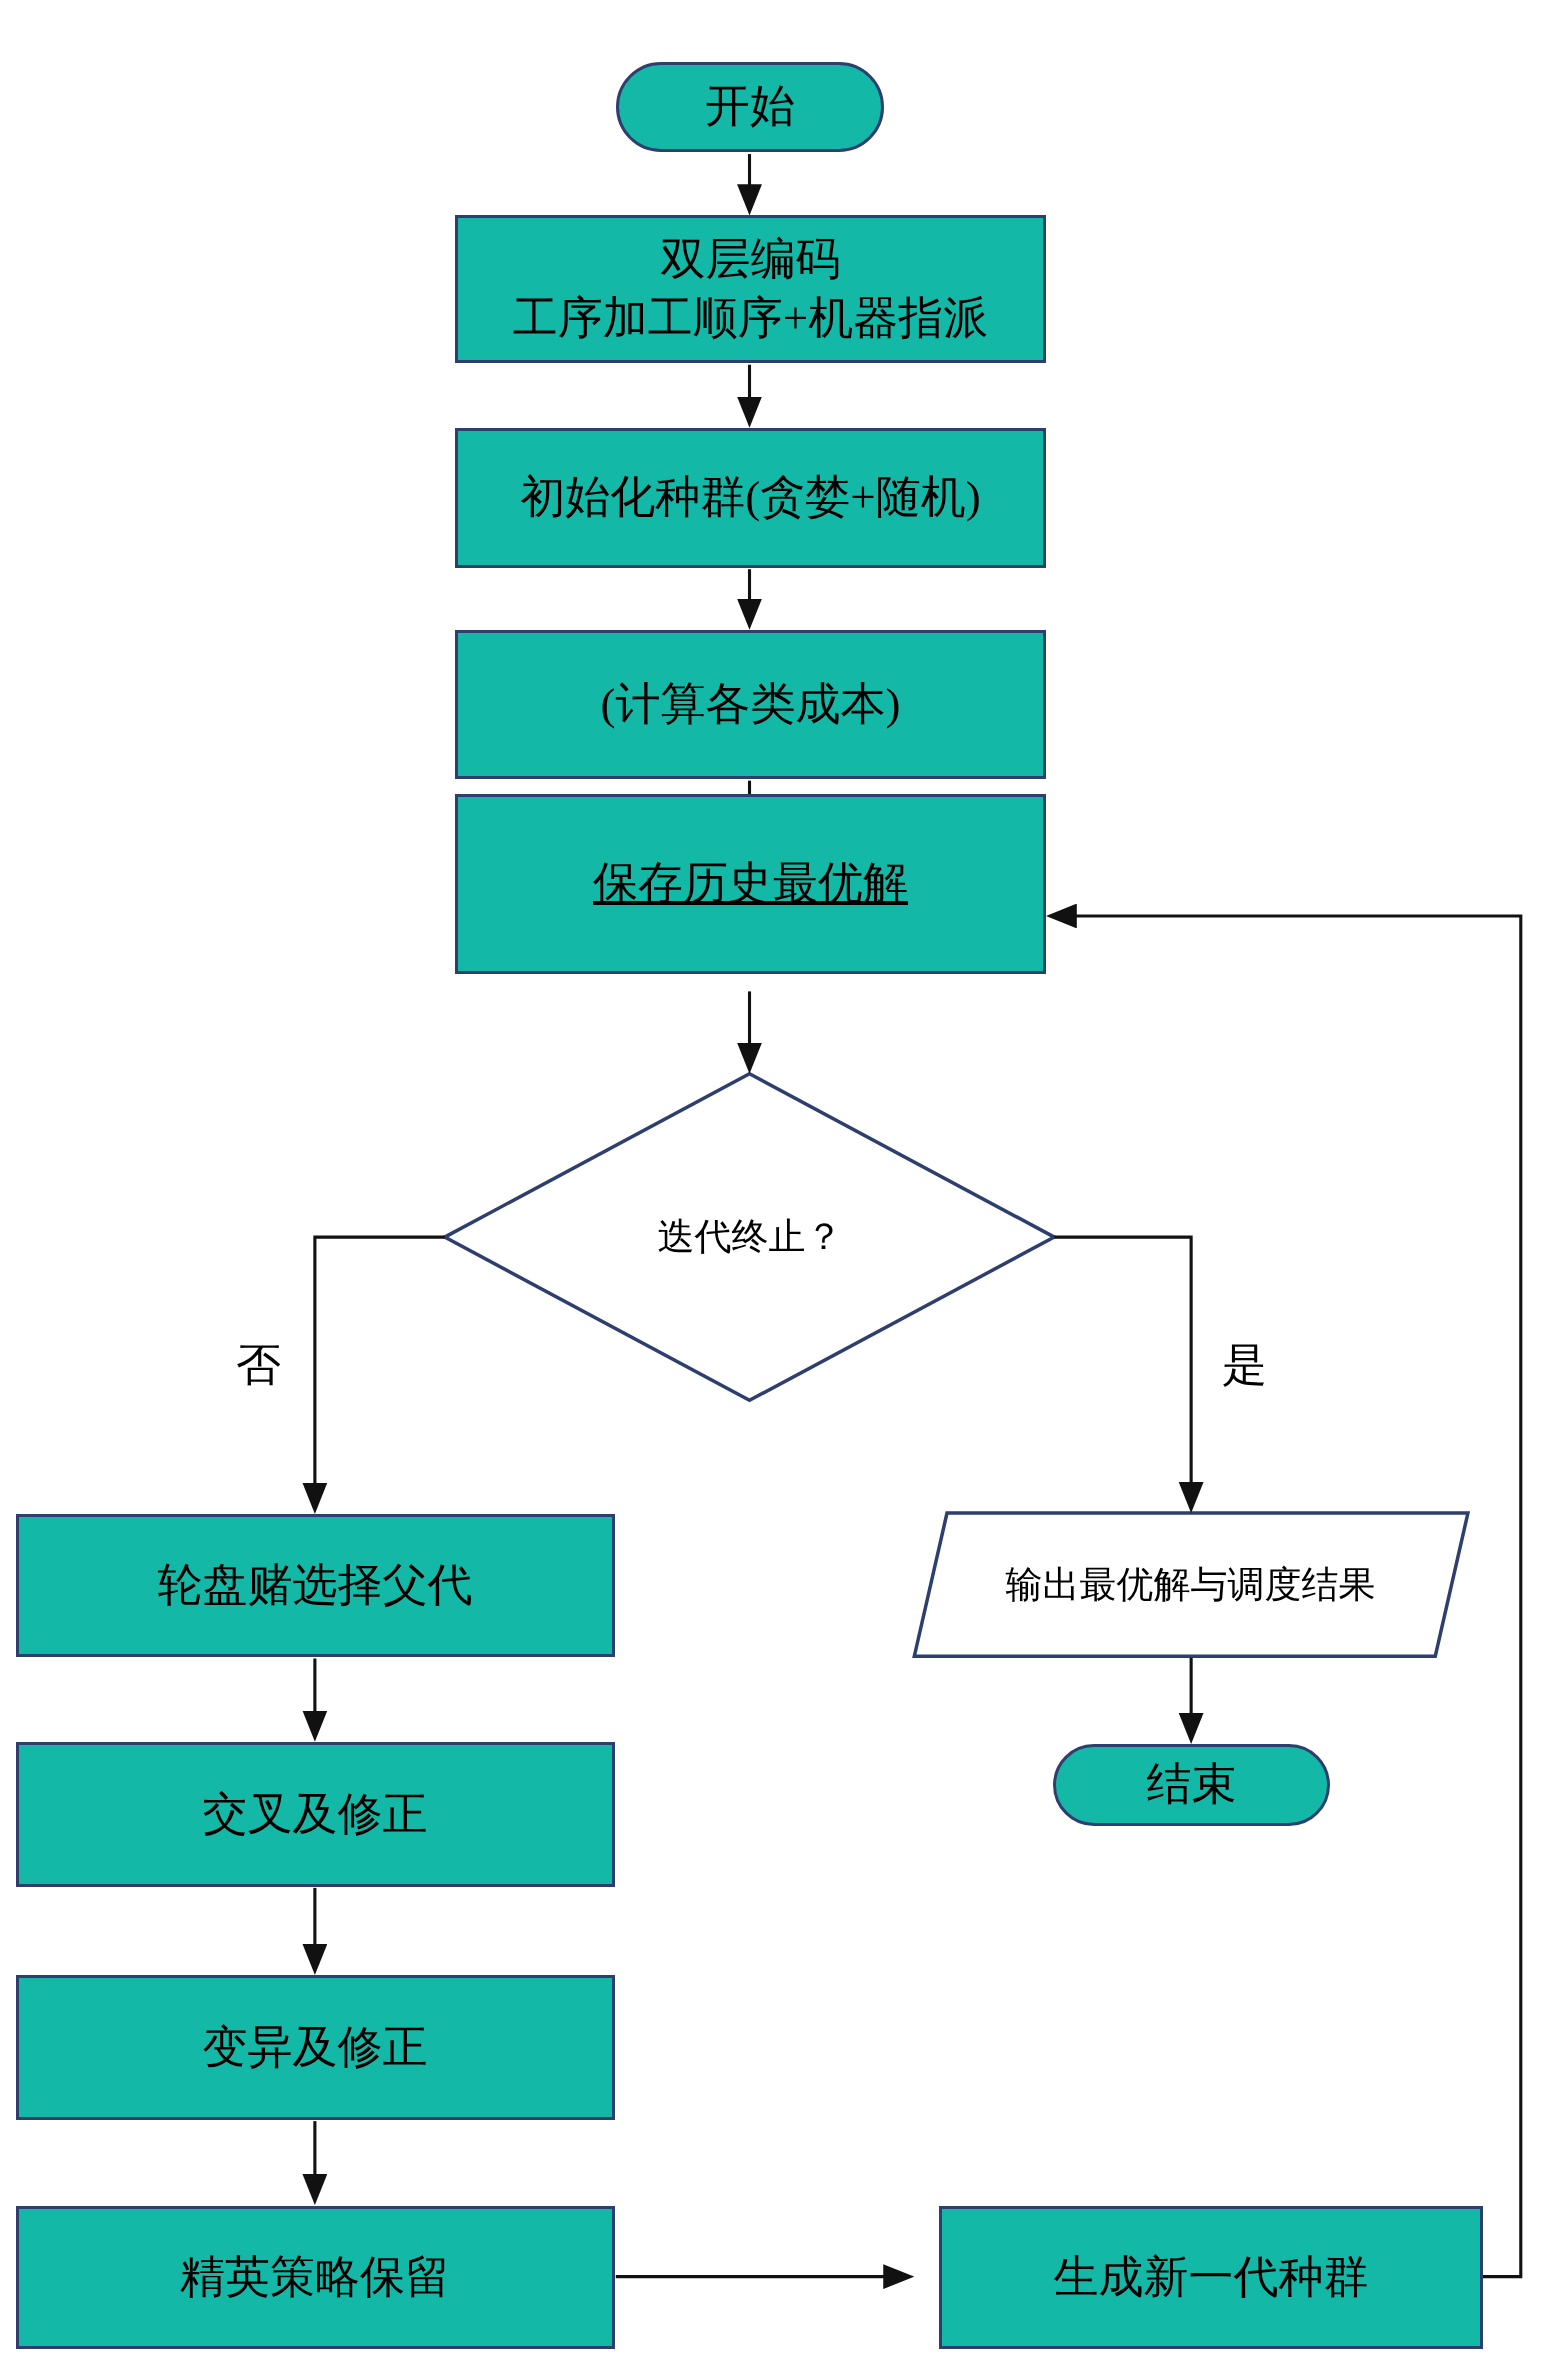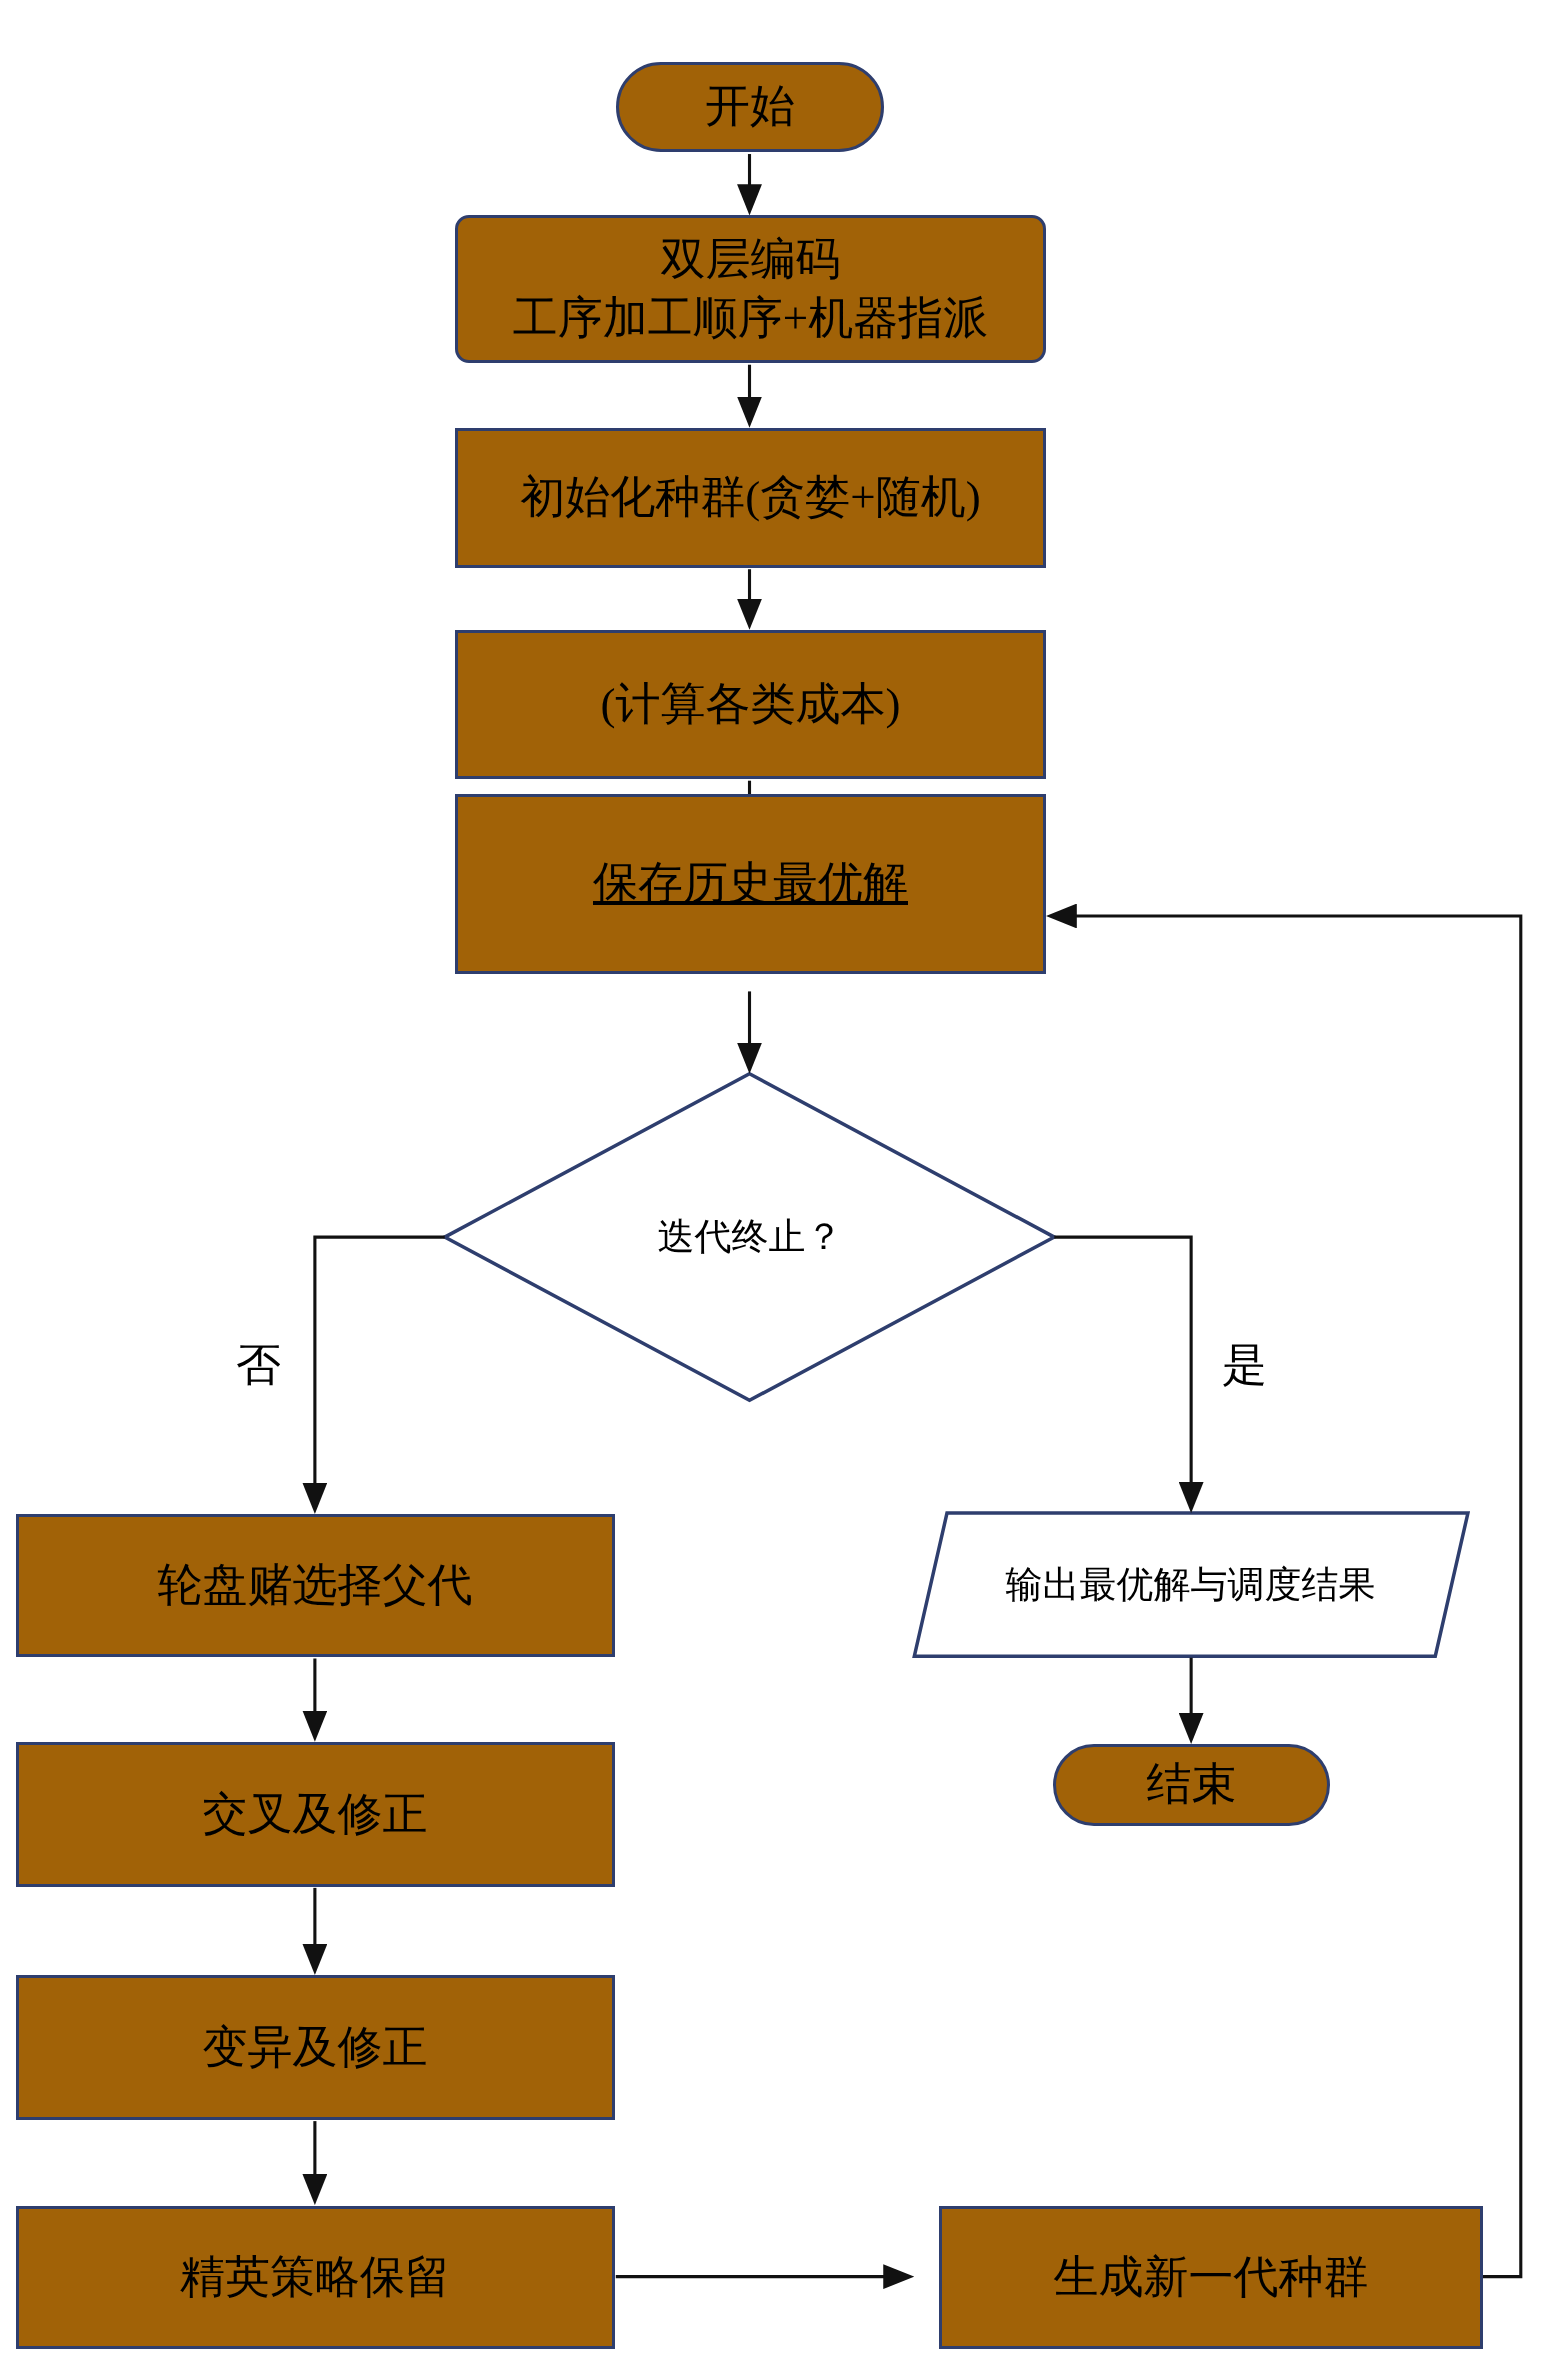--- a/index.html
+++ b/index.html
@@ -5,21 +5,21 @@
   :root { --bg:#ffffff; --border:#2e3e6e; --arrow:#111111; --text:#000000; }
   * { box-sizing: border-box; }
   html, body { margin:0; padding:0; }
   body {
     width:1555px; height:2377px; position:relative; background:var(--bg);
     font-family:"Liberation Serif","DejaVu Serif",serif; color:var(--text);
     overflow:hidden;
   }
   .connectors { position:absolute; left:0; top:0; z-index:1; }
   .node {
-    position:absolute; z-index:2; background:#a16207;
+    position:absolute; z-index:2; background:#14b8a6;
     border:3.5px solid var(--border);
     display:flex; flex-direction:column; justify-content:center;
     text-align:center; font-size:45px; line-height:1.32; color:var(--text);
   }
   .stadium { border-radius:47px; }
   .overlay {
     position:absolute; z-index:2;
     display:flex; align-items:center; justify-content:center;
     text-align:center; font-size:37px; color:var(--text);
   }
@@ -61,21 +61,21 @@
   <path class="edge" marker-end="url(#arrow)" d="M792,2928 L1168,2928"></path>
   <path class="edge" marker-end="url(#arrow)" d="M1532,2132 L1532,2235"></path>
 
   <path class="edge" marker-end="url(#arrow)" d="M1878,2928 L1956,2928 L1956,1178 L1353,1178"></path>
 </svg>
 
 <div class="node stadium" style="left:616px; top:62px; width:268px; height:90px;">
   <span>开始</span>
 </div>
 
-<div class="node" style="left:455px; top:215px; width:591px; height:148px;border-radius:14px;">
+<div class="node" style="left:455px; top:215px; width:591px; height:148px;">
   <div>双层编码</div>
   <div>工序加工顺序+机器指派</div>
 </div>
 
 <div class="node" style="left:455px; top:428px; width:591px; height:140px;">
   <span>初始化种群(贪婪+随机)</span>
 </div>
 
 <div class="node" style="left:455px; top:630px; width:591px; height:149px;">
   <div>(计算各类成本)</div>

